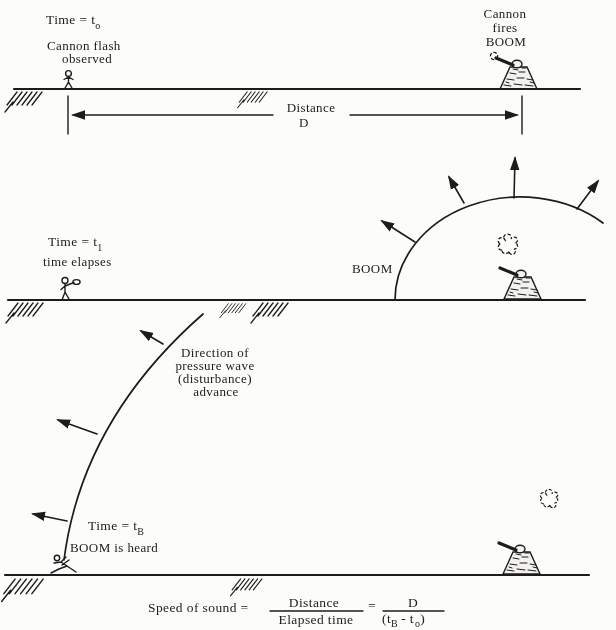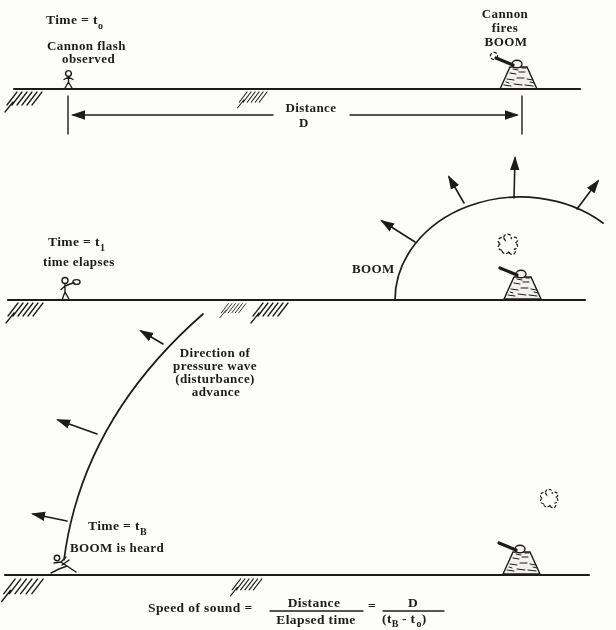--- a/index.html
+++ b/index.html
@@ -1,17 +1,17 @@
 <!DOCTYPE html>
 <html><head>
 <meta charset="utf-8">
 <style>
   html,body{margin:0;padding:0;background:#e9e9e6;}
   .page{width:616px;height:630px;background:#fcfcfa;position:relative;overflow:hidden;
-        font-family:"Liberation Serif","DejaVu Serif",serif;font-weight:bold;}
+        font-family:"Liberation Serif","DejaVu Serif",serif;}
   svg{display:block;}
   svg text{fill:#1c1c1c;font-size:13.5px;letter-spacing:.4px;}
   .sub{font-size:10px;}
   .cap{font-size:13px;}
   .ink{stroke:#1c1c1c;fill:none;stroke-linecap:round;stroke-linejoin:round;}
   .w10{stroke-width:1.0;} .w13{stroke-width:1.3;} .w14{stroke-width:1.4;}
   .w16{stroke-width:1.6;} .w17{stroke-width:1.7;} .w22{stroke-width:2.2;}
   .mound{fill:#f3f2ee;stroke:#1c1c1c;stroke-width:1.4;}
   .barrel{stroke:#1c1c1c;stroke-width:3.2;stroke-linecap:round;}
   .puff{stroke:#1c1c1c;stroke-width:1.3;fill:none;stroke-dasharray:3.5 1.8;}

